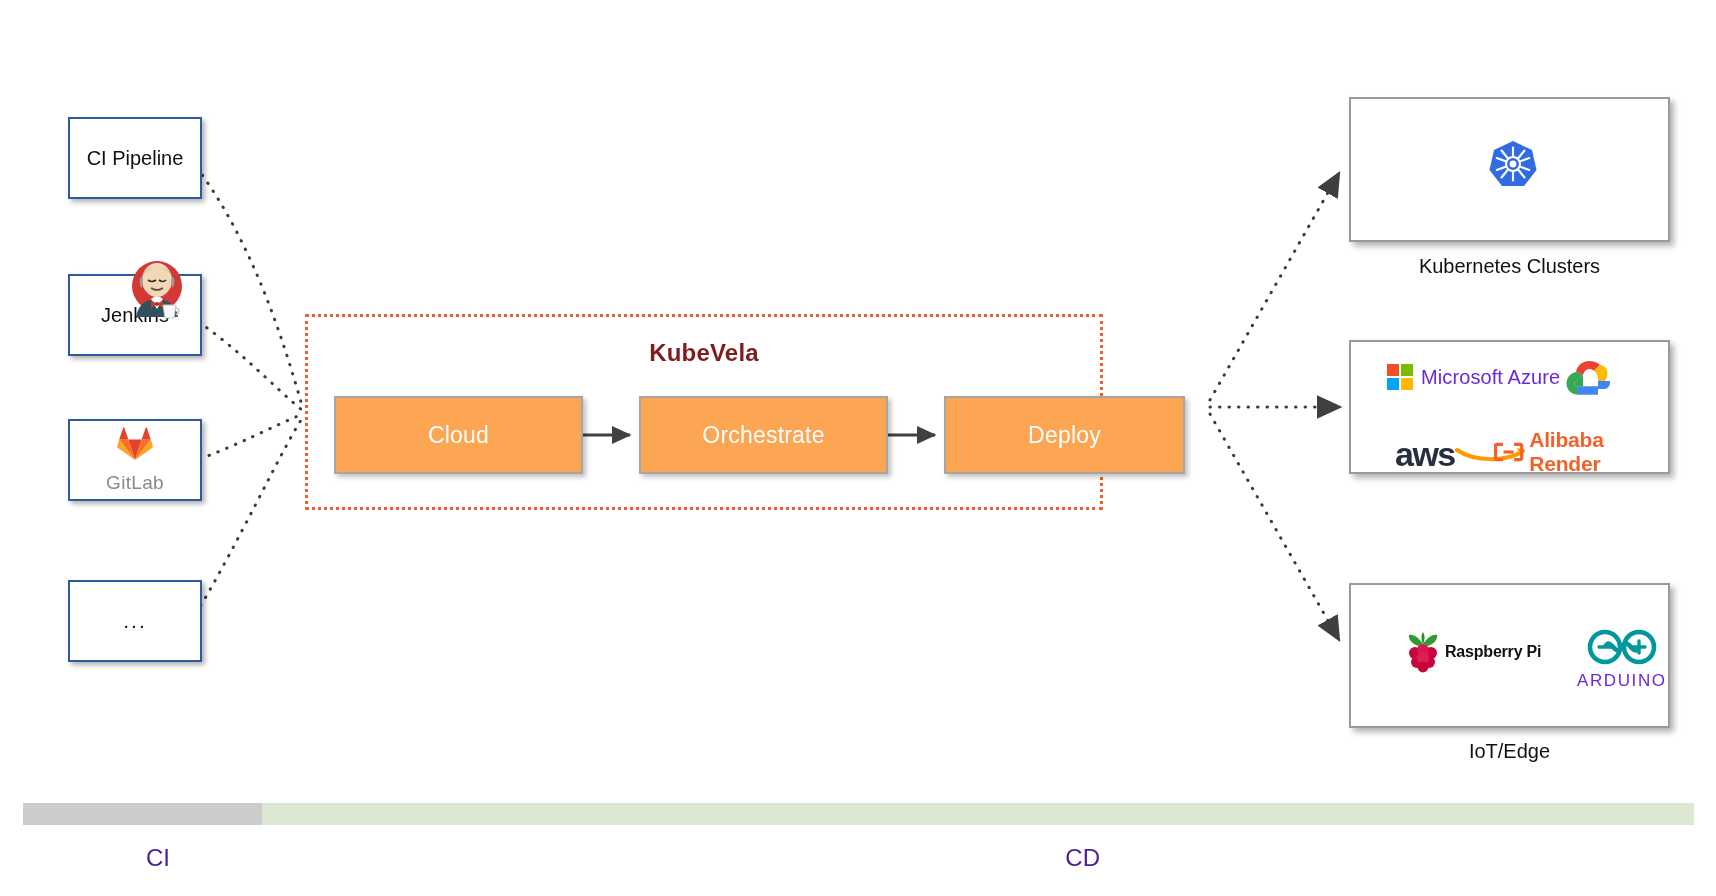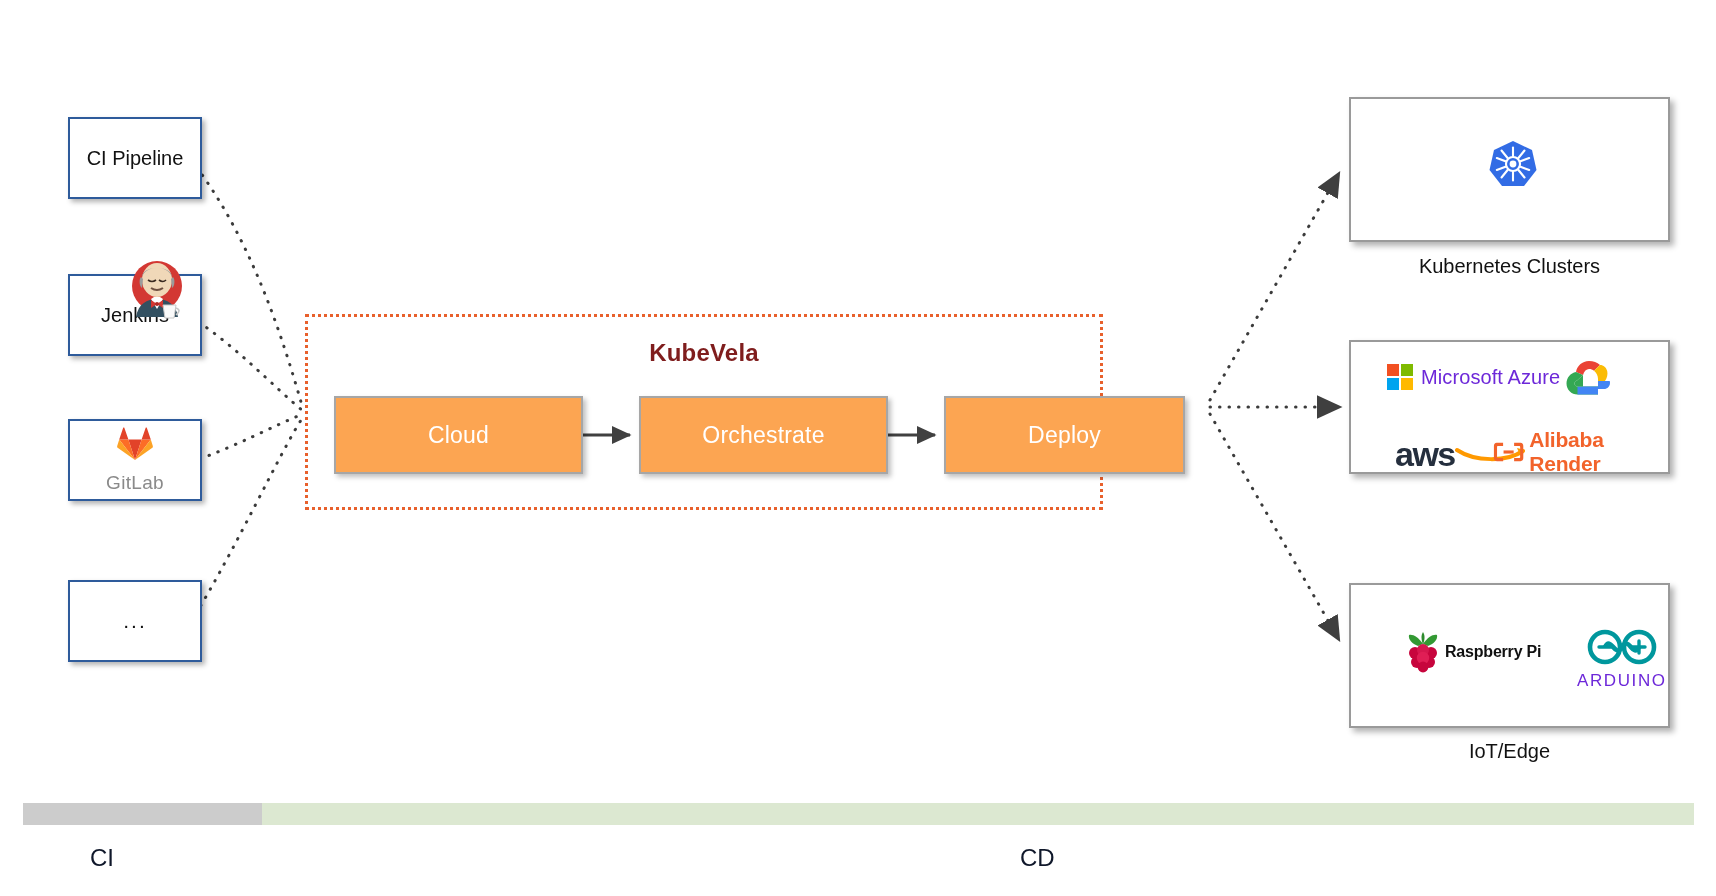--- a/index.html
+++ b/index.html
@@ -121,22 +121,22 @@
     position: absolute;
     background: #CCCCCC;
   }
   .bar-cd {
     position: absolute;
     background: #DCE8D1;
   }
   .bar-label {
     position: absolute;
     font-size: 24px;
-    color: #0f172a;
-    text-align: left;
+    color: #4c1d95;
+    text-align: right;
   }
 
   
   #edges {
     position: absolute;
     left: 0; top: 0;
     width: 1716px;
     height: 896px;
     z-index: 3;
     pointer-events: none;

